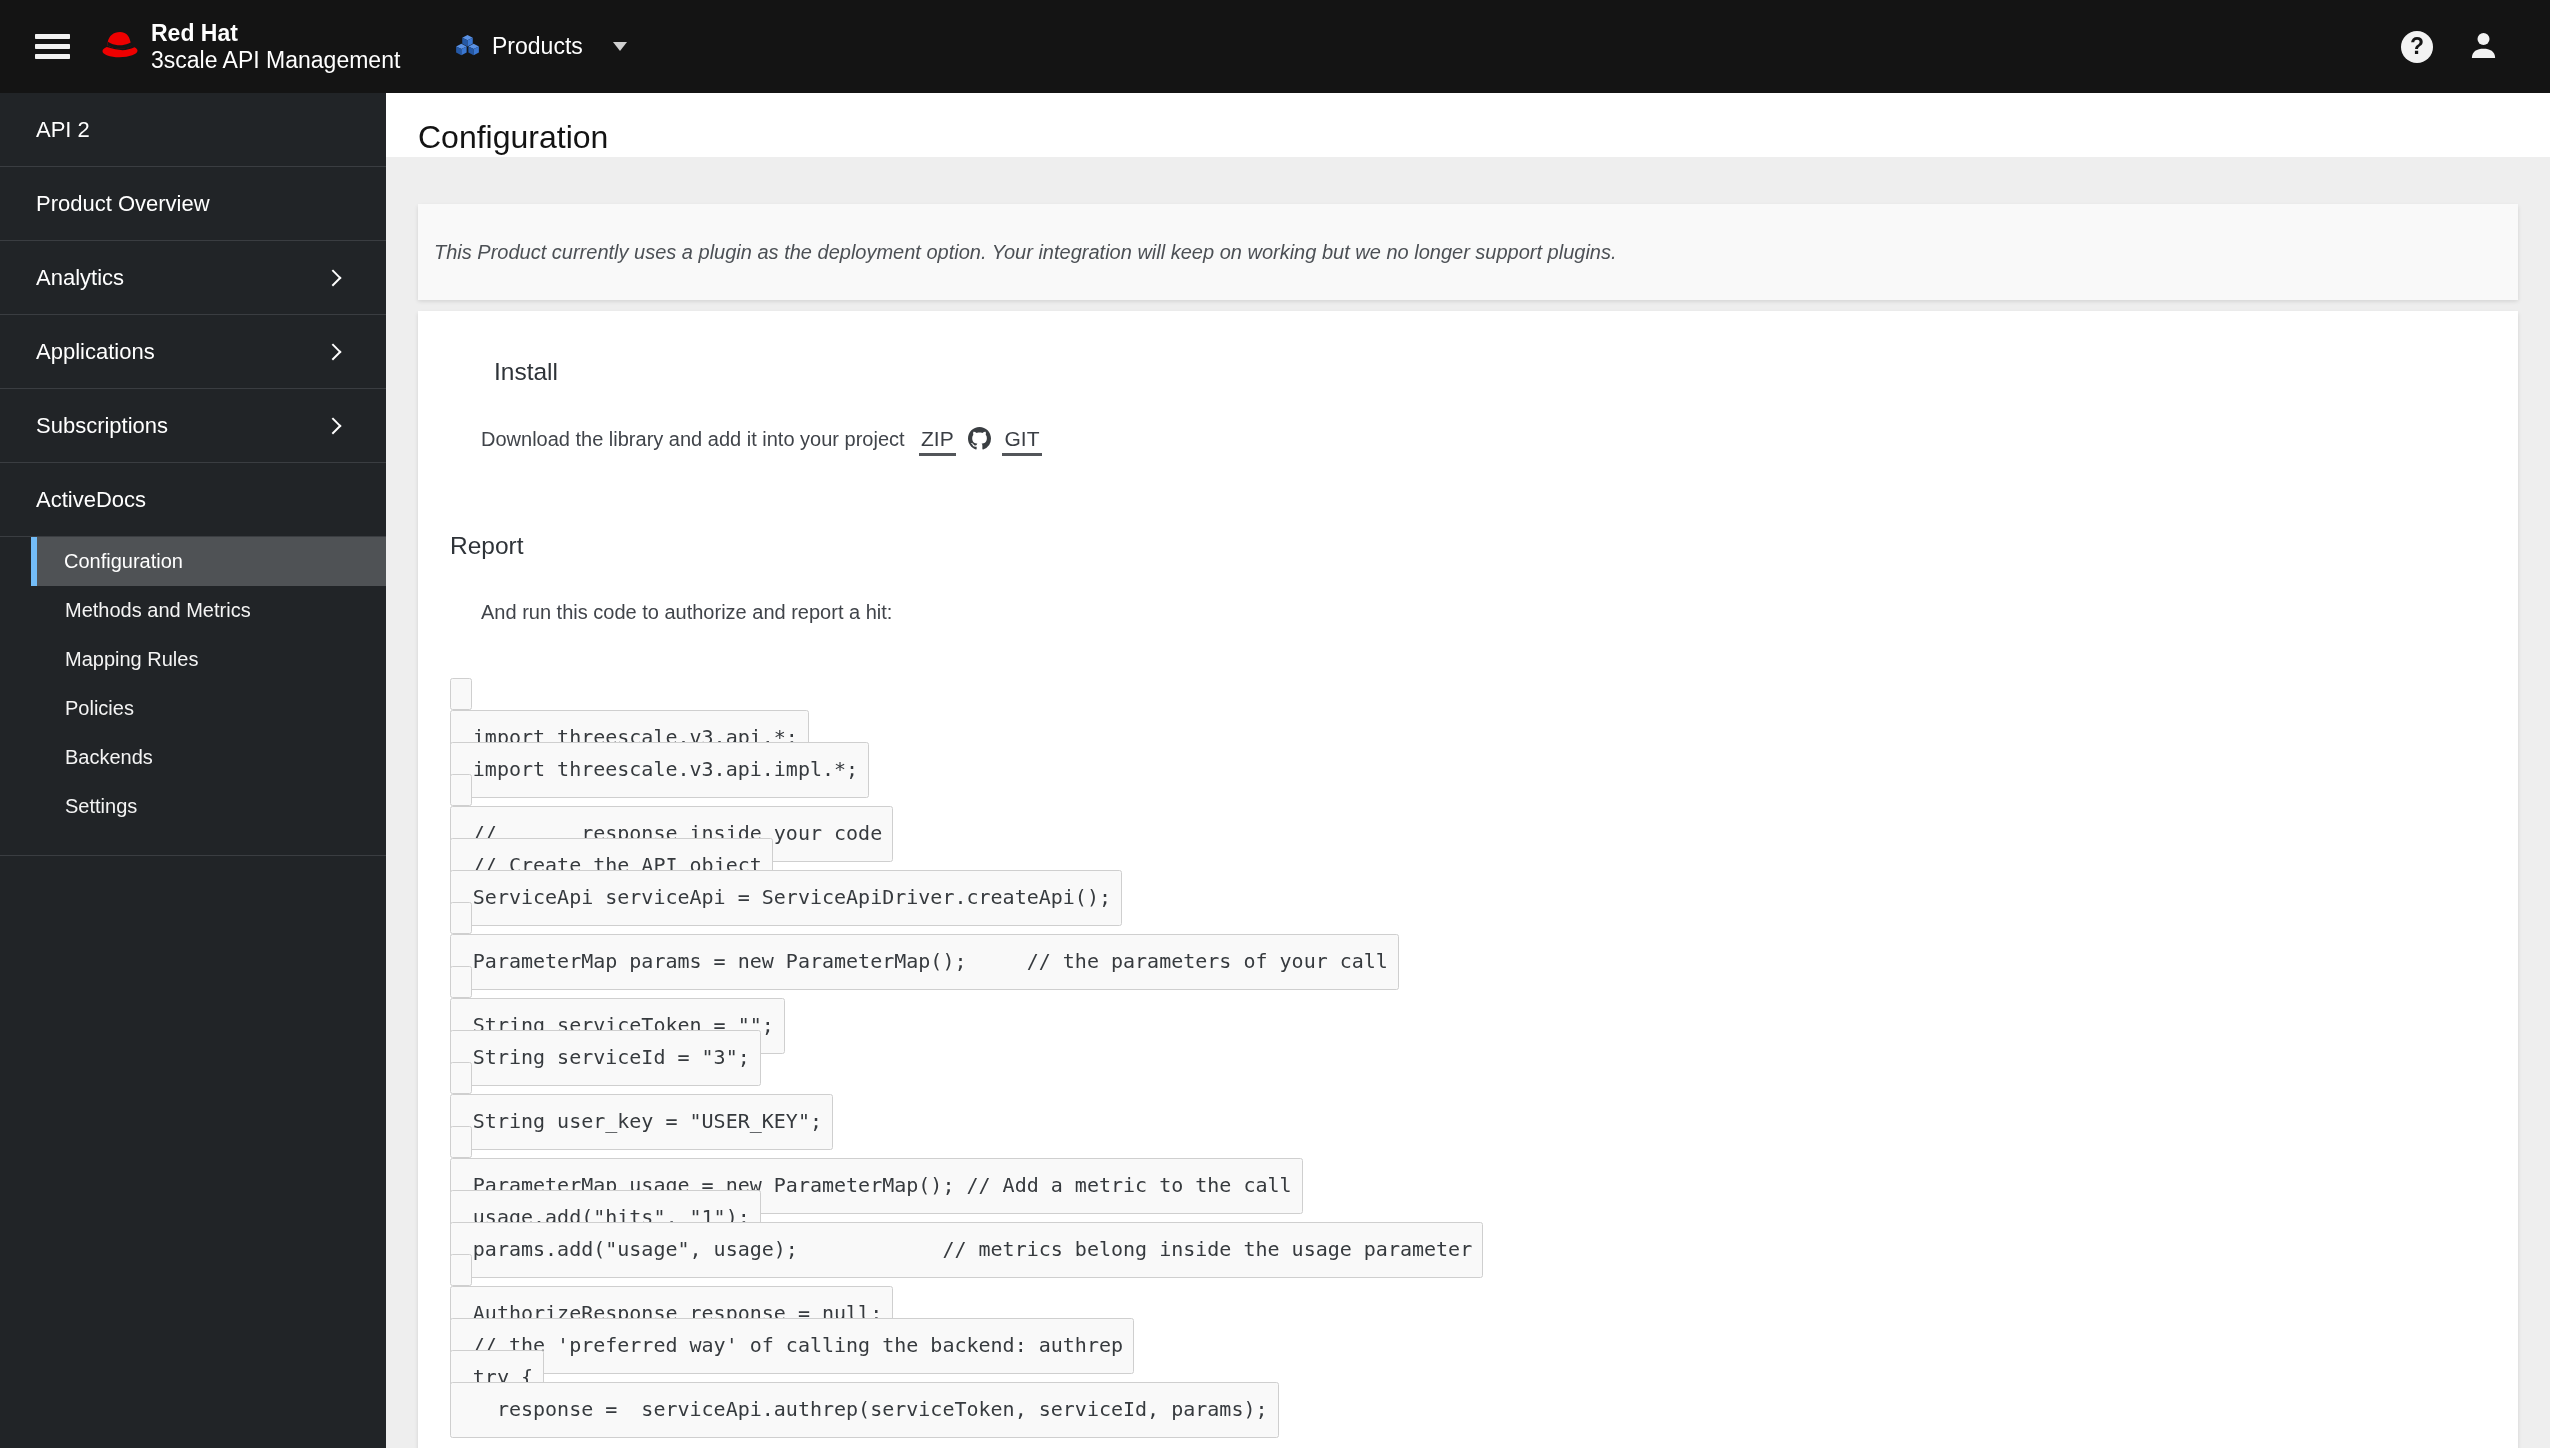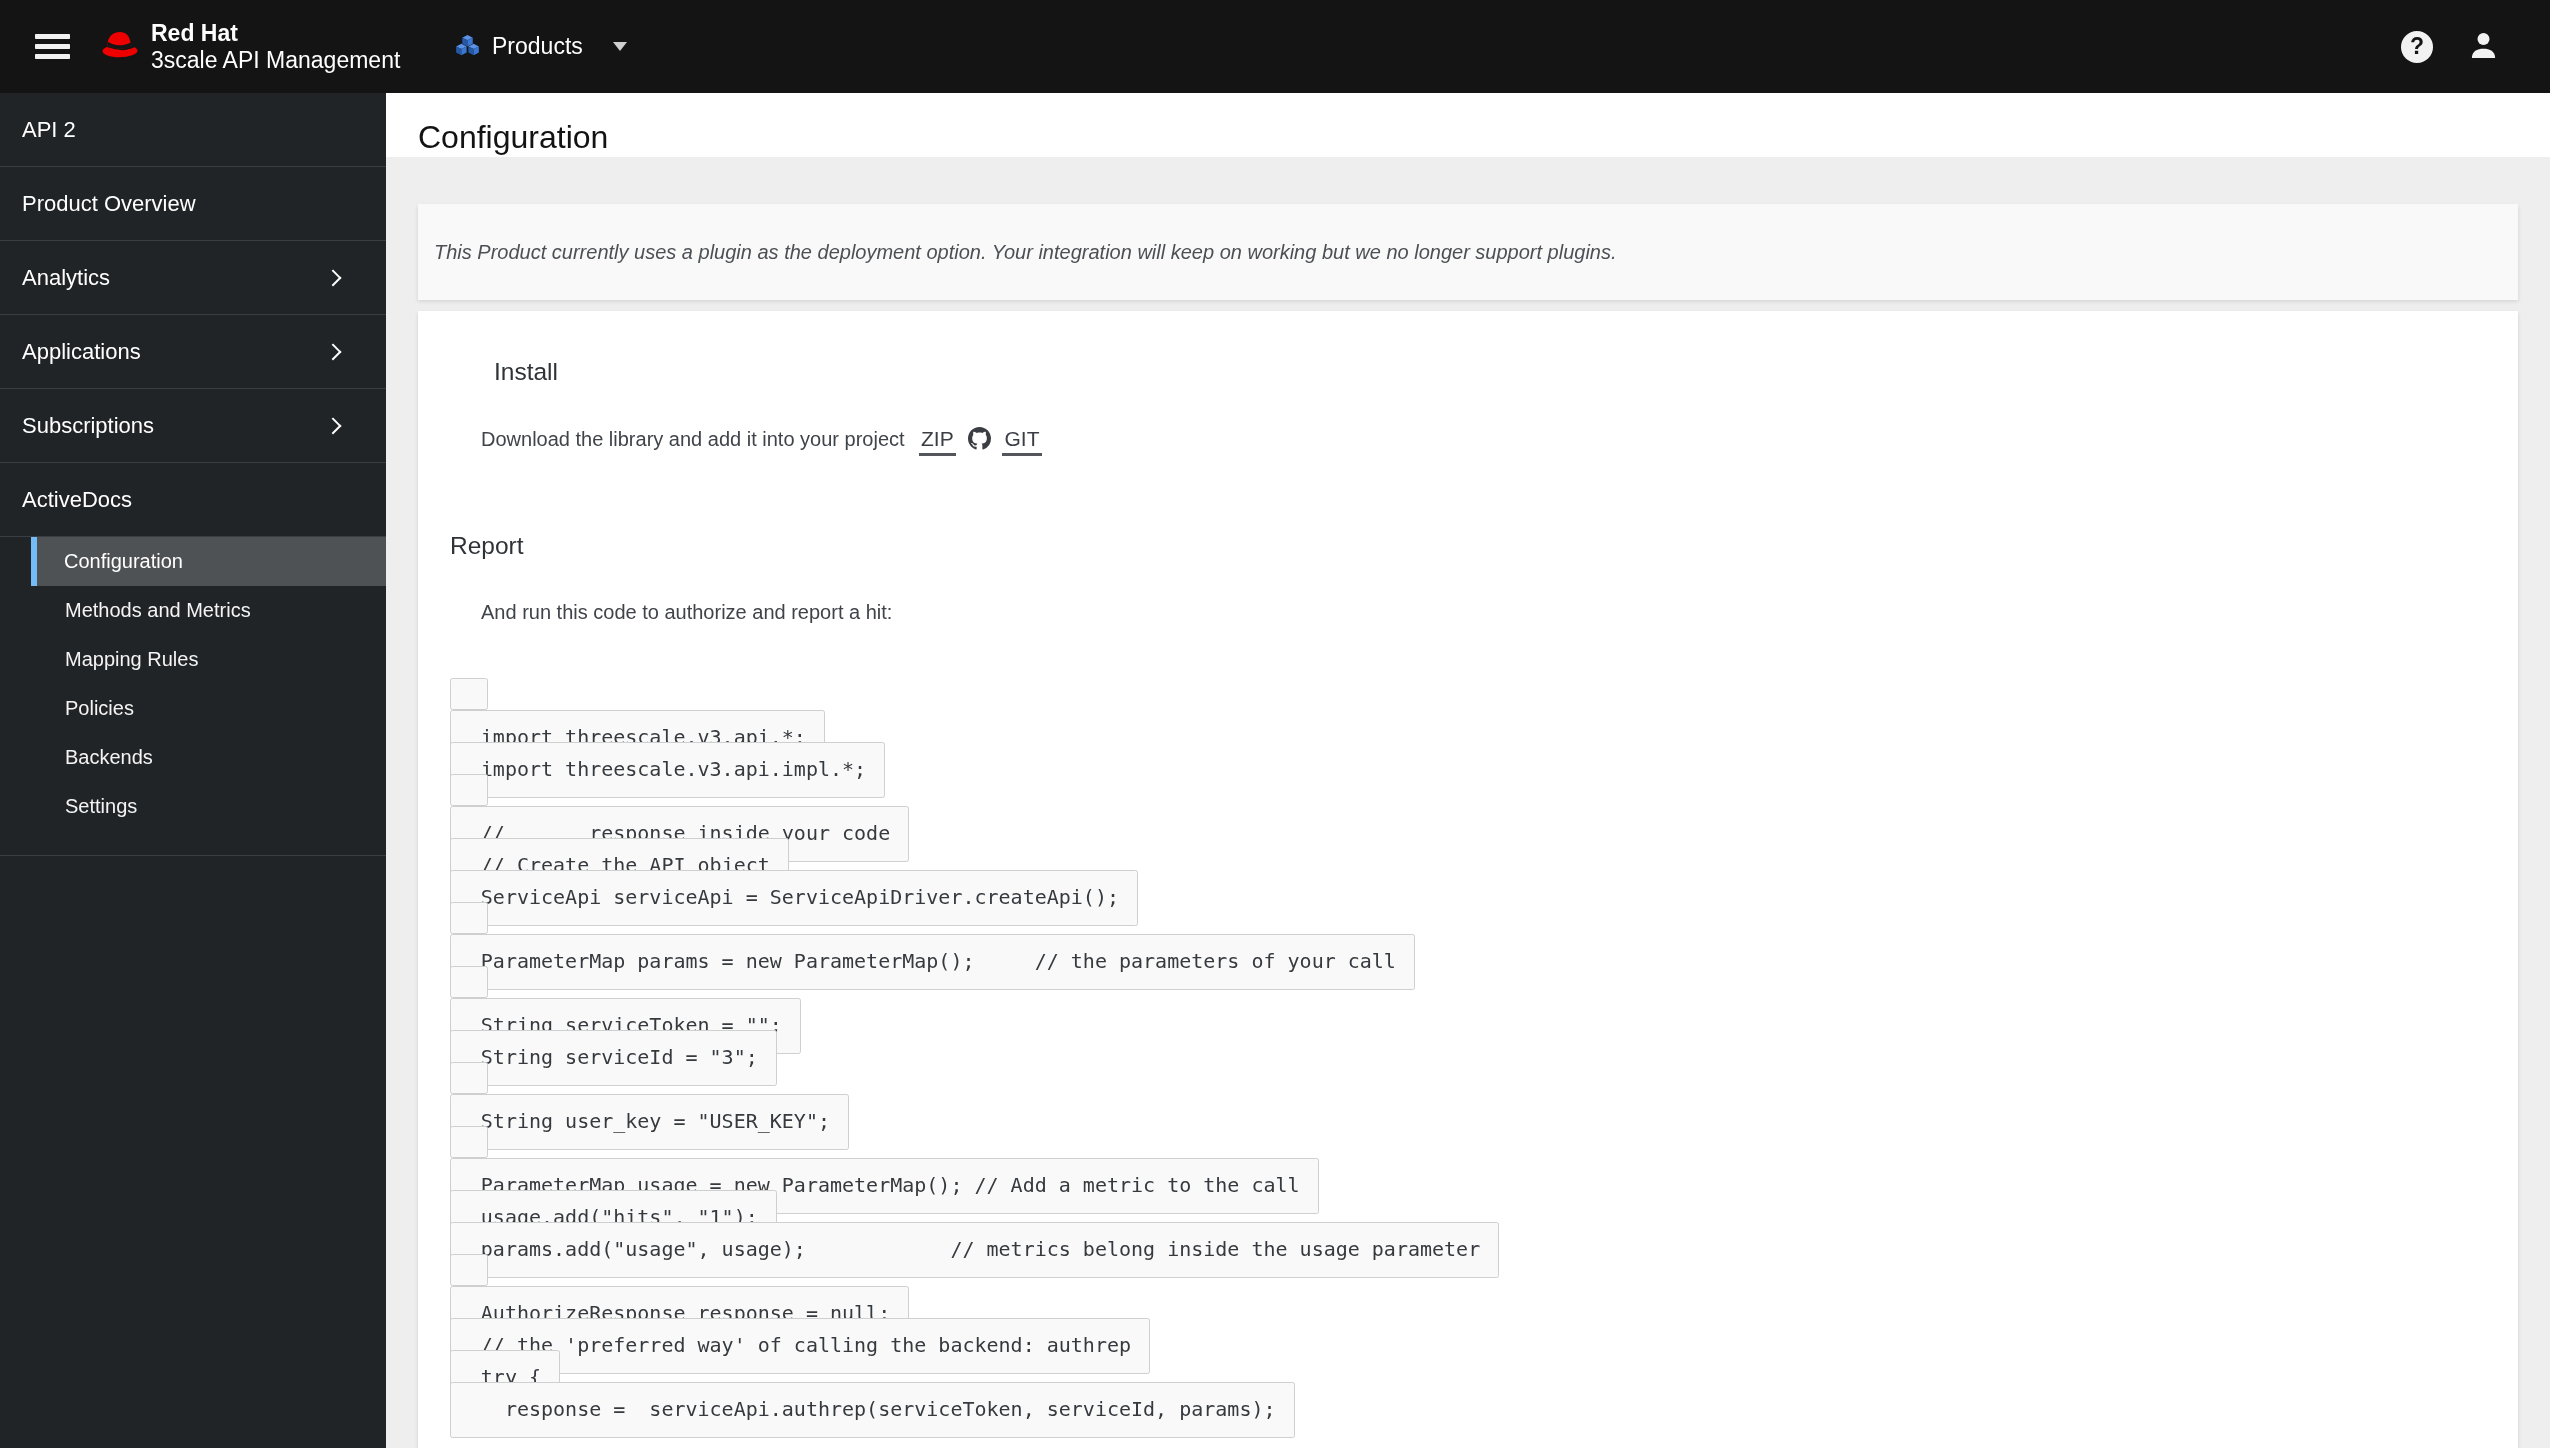--- a/index.html
+++ b/index.html
@@ -32,21 +32,21 @@
   }
   .user-button { cursor: pointer; display: flex; align-items: center; }
 
   
   .layout { display: flex; height: 1356px; }
 
   
   .sidebar { width: 386px; background: #212427; flex-shrink: 0; color: #fff; }
   .nav-item {
     height: 74px; display: flex; align-items: center;
-    padding: 0 47px 0 22px; border-bottom: 0.8px solid #3a3d41;
+    padding: 0 47px 0 36px; border-bottom: 0.8px solid #3a3d41;
     font-size: 22px; color: #ffffff; cursor: pointer;
   }
   .nav-item .chev { margin-left: auto; }
   .chev { width: 11.8px; height: 11.8px; border-right: 2.5px solid #fff; border-bottom: 2.5px solid #fff; flex-shrink: 0; }
   .chev-right { transform: rotate(-45deg); }
   .chev-down { transform: rotate(45deg); margin-top: -5px; }
   .subnav { padding-bottom: 23.6px; border-bottom: 0.8px solid #3a3d41; }
   .subnav-item {
     height: 49px; display: flex; align-items: center;
     margin-left: 31px; padding-left: 34px; font-size: 20px; color: #f4f4f4; cursor: pointer;
@@ -80,21 +80,21 @@
     border-bottom: 3.4px solid #53565a; padding: 0 2.5px 3.4px; margin-left: 8.4px; cursor: pointer;
   }
   .gh-icon { display: inline-block; vertical-align: -4.2px; margin-left: 6.7px; margin-right: -3.4px; }
 
   
   .code-area { margin-top: 52px; }
   .code-line { height: 32px; }
   .code-chip {
     display: inline-block; vertical-align: top; position: relative;
     min-width: 22px; min-height: 32px;
-    padding: 15px 18px; text-indent: 11.8px;
+    padding: 15px 10px; text-indent: 11.8px;
     background: #f9f9f9; border: 0.8px solid #cfcfcf; border-radius: 2.5px;
     font-family: "DejaVu Sans Mono", monospace; font-size: 20px; line-height: 23.6px;
     color: #363a3e; white-space: pre;
   }
 </style>
 </head>
 <body>
 
 <header class="masthead">
   <div class="hamburger">

